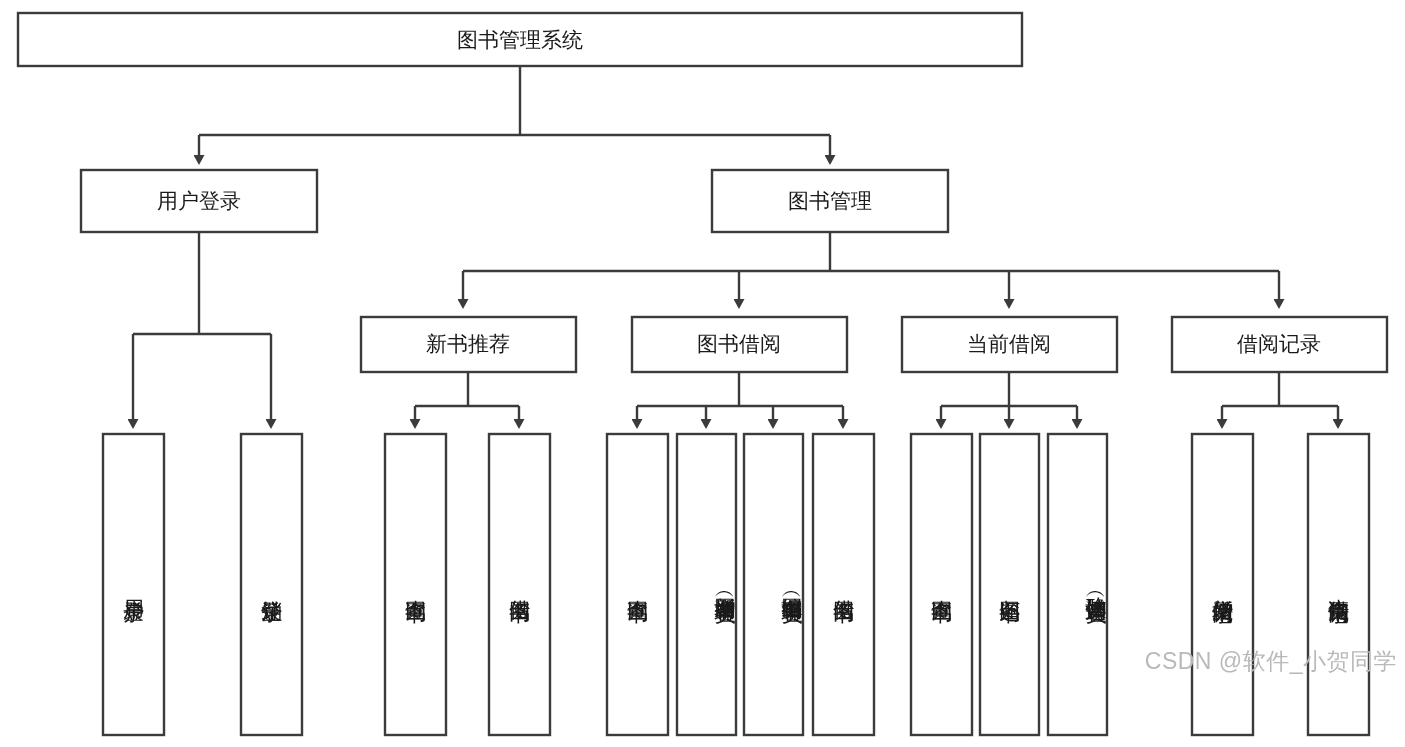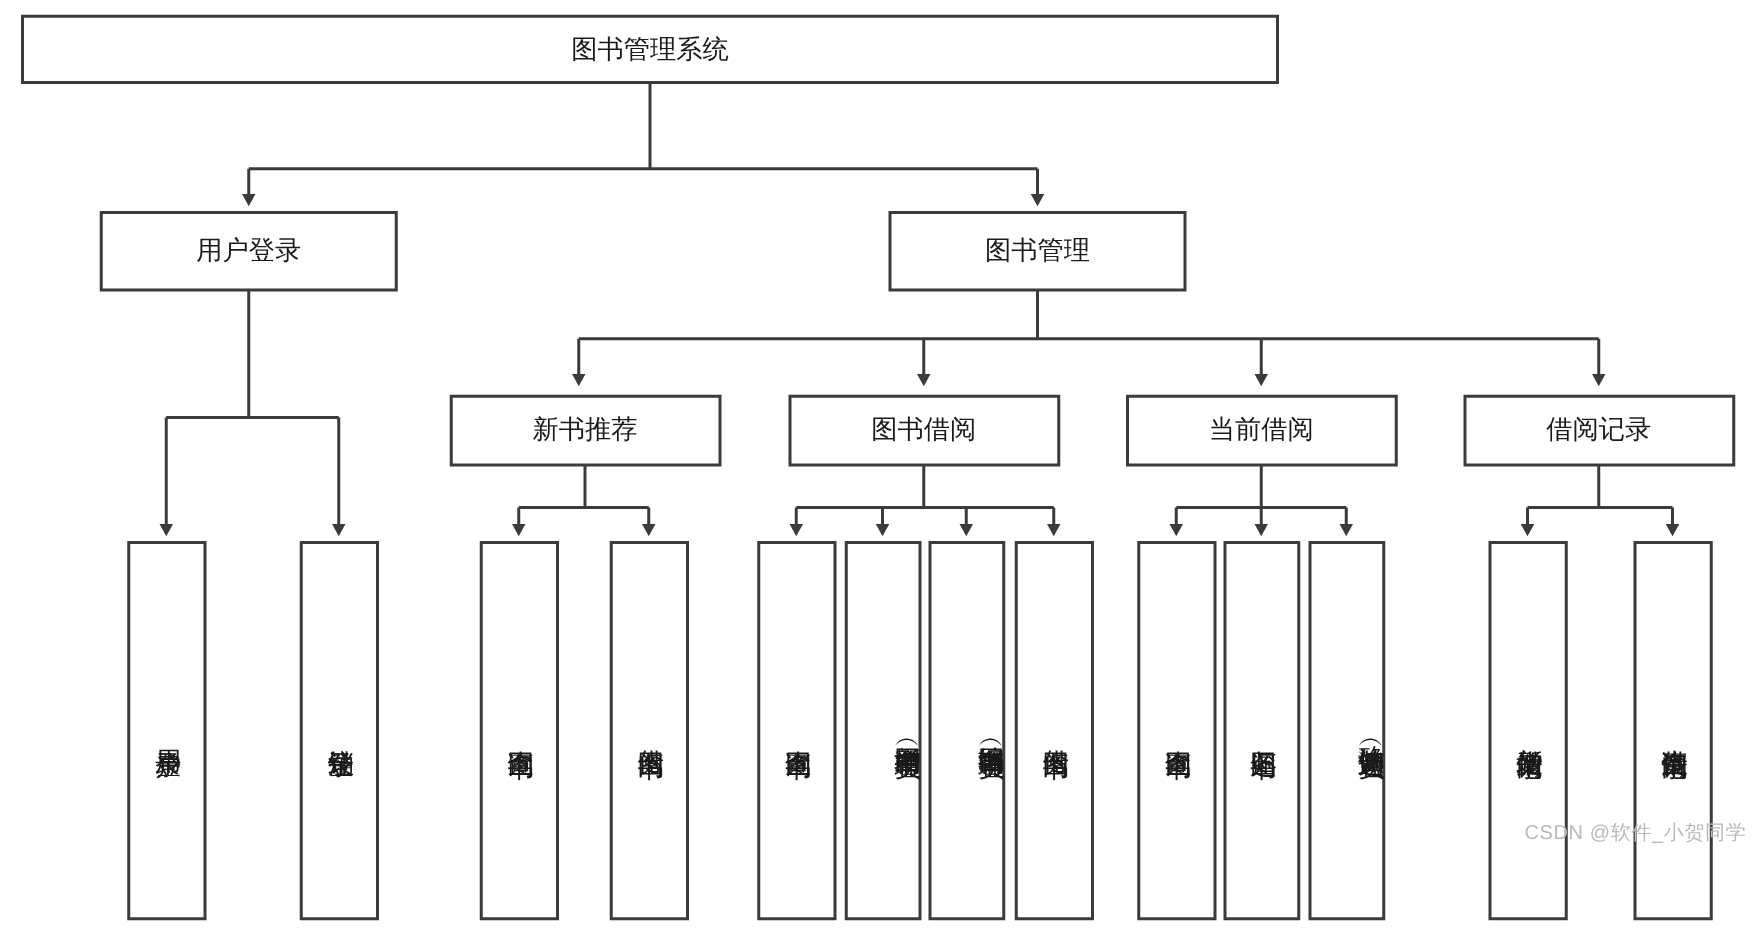--- a/index.html
+++ b/index.html
@@ -61,21 +61,21 @@
     letter-spacing: 1px;
     white-space: nowrap;
     text-align: center;
     pointer-events: none;
   }
   .watermark {
     position: absolute;
     right: 8px;
     bottom: 4px;
     font-family: "Liberation Sans", "DejaVu Sans", sans-serif;
-    font-size: 16px;
+    font-size: 23px;
     color: #b9b9b9;
     white-space: nowrap;
     letter-spacing: 0.5px;
   }
 </style>
 </head>
 <body>
 
 <div id="diagram-root">
 

